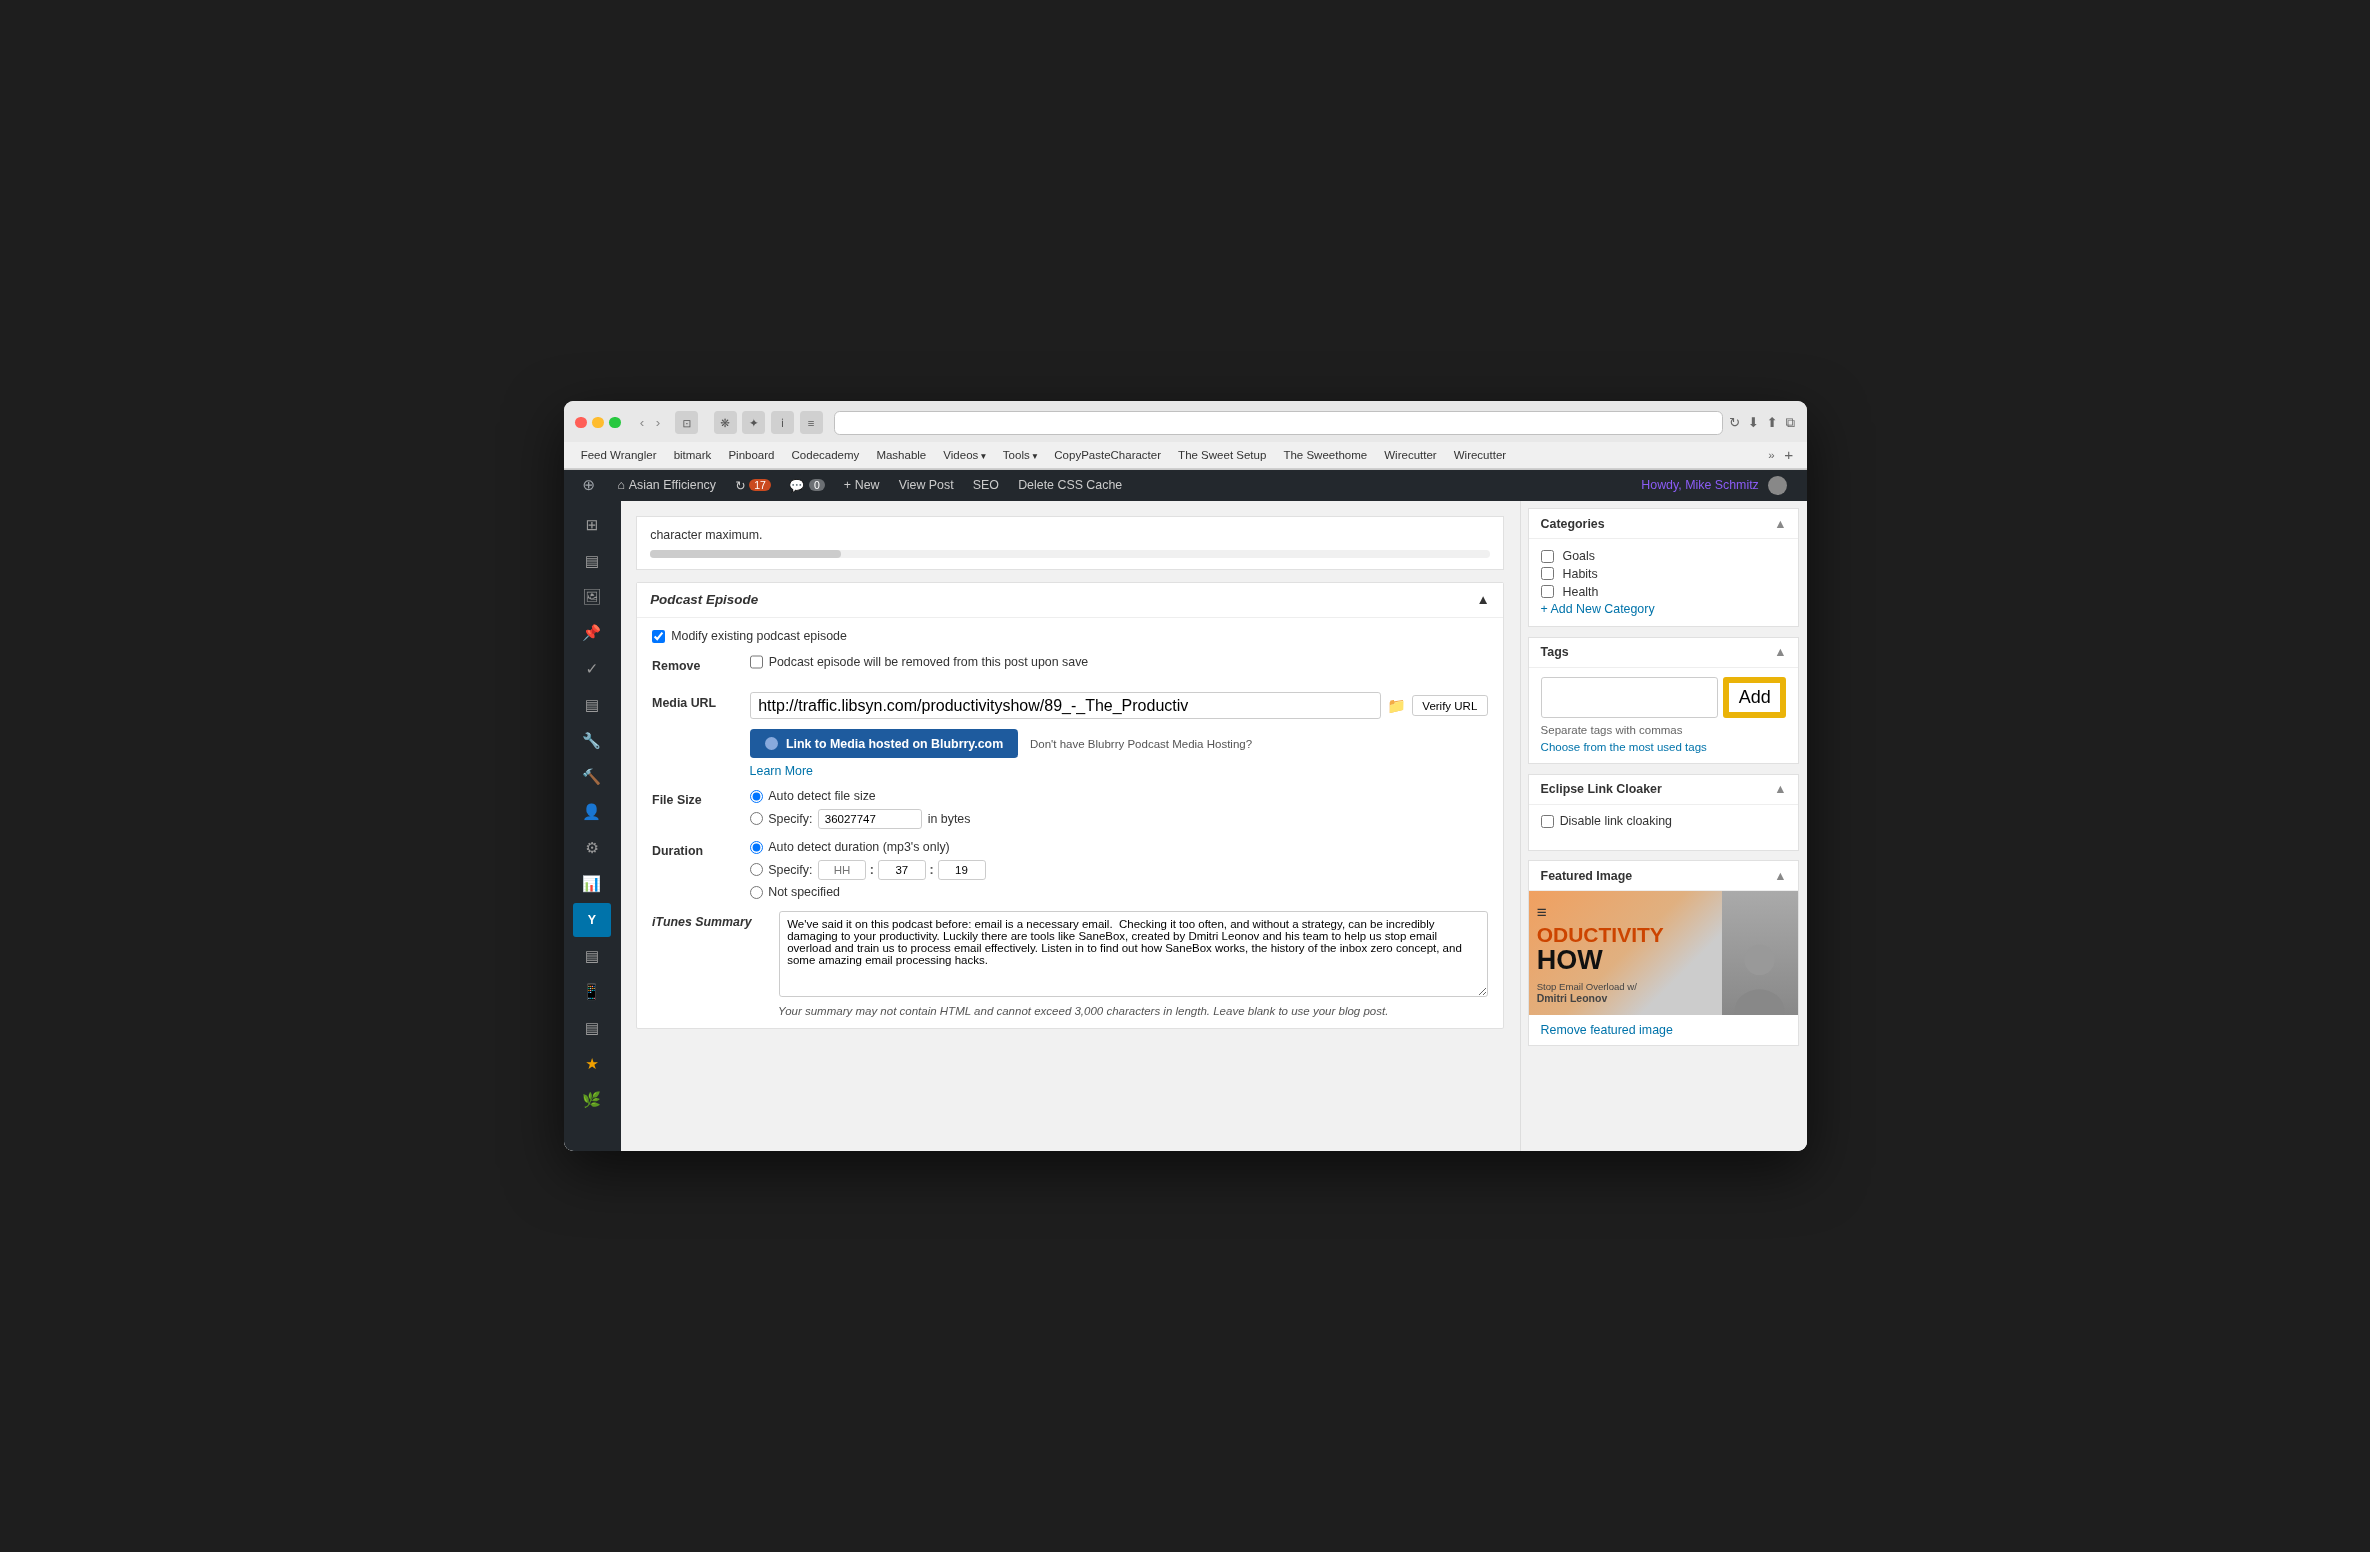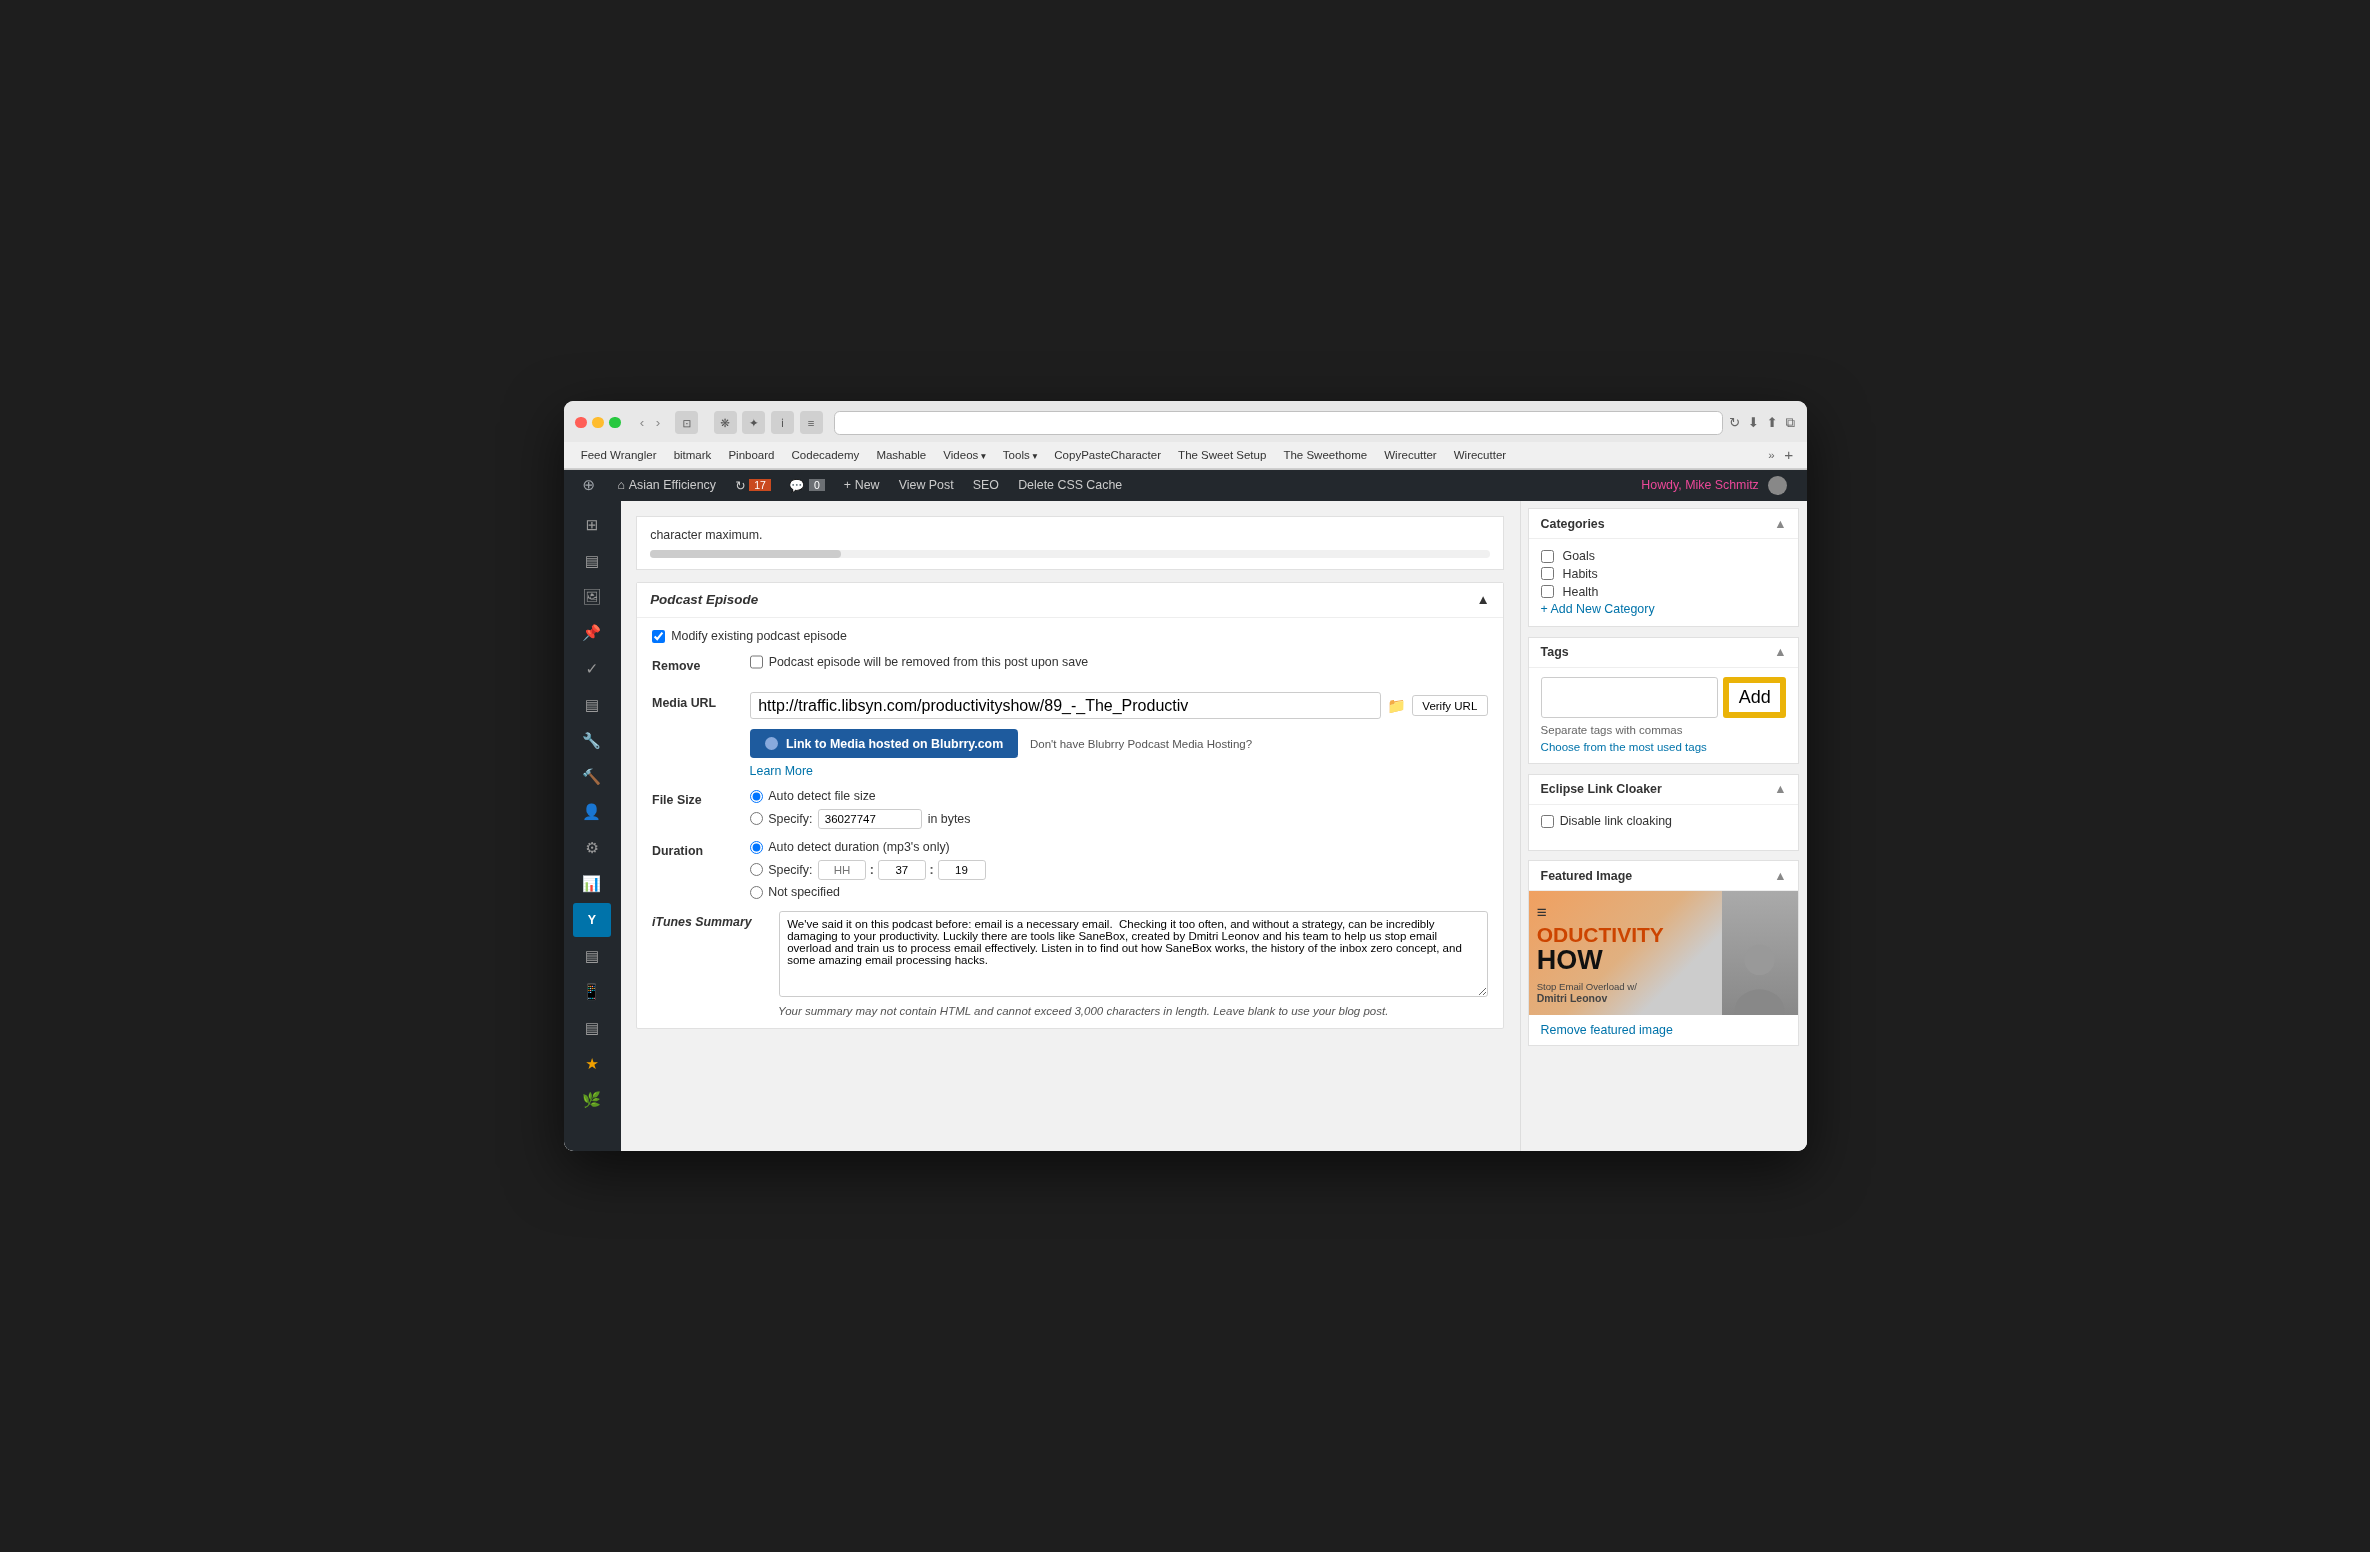--- a/index.html
+++ b/index.html
@@ -208,42 +208,42 @@
       gap: 3.8px;
       color: #ccc;
       cursor: pointer;
       font-size: 12.4px;
       white-space: nowrap;
     }
 
     .wp-admin-item .count-badge {
       background: #ca4a1f;
       color: white;
-      border-radius: 0;
+      border-radius: 6px;
       padding: 0 4.8px;
       font-size: 10.5px;
       min-width: 15.3px;
       text-align: center;
     }
 
     .wp-admin-item .zero-badge {
       background: #6c7074;
     }
 
     .wp-admin-item.new-item { color: #ccc; }
     .wp-admin-item.new-item span.plus { color: #ccc; }
 
     .wp-admin-bar-right {
       margin-left: auto;
       display: flex;
       align-items: center;
     }
 
     .howdy-text {
-      color: #ec4899;
+      color: #8b5cf6;
       font-size: 12.4px;
       padding: 0 9.6px;
     }
 
     
     .wp-body {
       display: flex;
       height: 650px;
       overflow: hidden;
       background: #f1f1f1;

